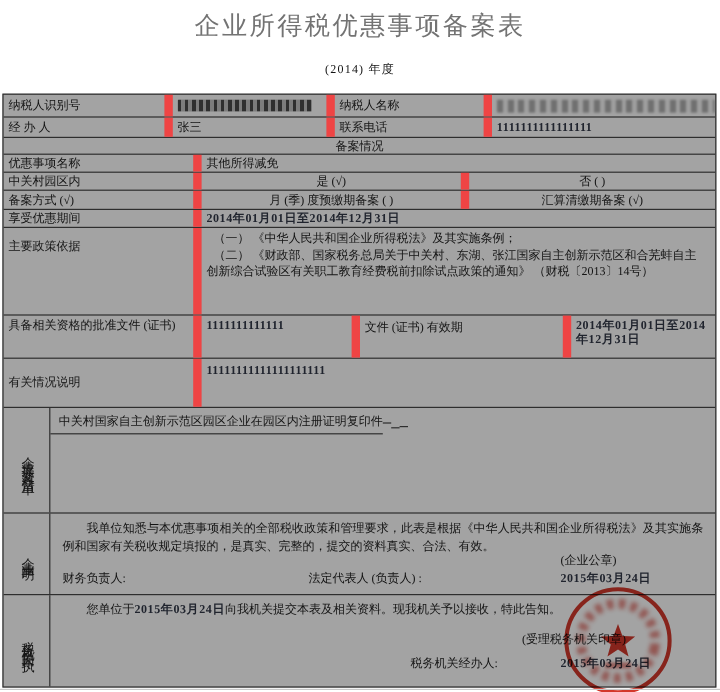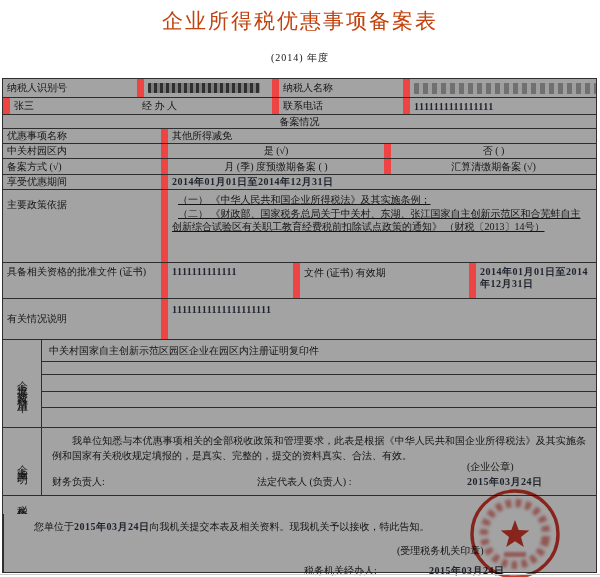--- a/index.html
+++ b/index.html
@@ -1,40 +1,40 @@
 <!DOCTYPE html>
 <html><head>
 <meta charset="utf-8">
 <style>
   html,body{margin:0;padding:0;background:#fff;}
   body{width:600px;height:577px;font-family:"Liberation Serif",serif;color:#141414;}
   .page{position:relative;width:600px;height:577px;overflow:hidden;background:#fff;}
-  .title{text-align:center;padding-top:7px;font-size:21px;letter-spacing:2px;color:#c2410c;}
+  .title{text-align:center;padding-top:7px;font-size:21px;letter-spacing:2px;color:#737373;}
   .yearline{text-align:center;margin-top:16px;font-size:10px;letter-spacing:1px;}
   .formtable{position:absolute;left:2px;top:78px;width:595px;border:1px solid #2e2e2e;box-sizing:border-box;background:#a3a3a3;}
   .row{display:flex;border-top:1px solid #2e2e2e;box-sizing:border-box;}
   .row.first{border-top:none;}
   .cell{border-left:7px solid #ef4444;box-sizing:border-box;font-size:10px;display:flex;align-items:center;padding-left:4px;overflow:hidden;}
   .cell.nb{border-left:none;}
   .cell.center{justify-content:center;padding-left:0;}
   .cell.top{align-items:flex-start;padding-top:3px;}
   .value{font-weight:bold;color:#20242e;letter-spacing:.5px;}
   .r1{height:18px;} .r2{height:17px;} .r3{height:14px;} .r4{height:15px;} .r5{height:15px;}
   .r6{height:16px;} .r7{height:15px;} .r8{height:73px;} .r9{height:36px;} .r10{height:41px;}
-  .r11{height:88px;} .r12{height:68px;} .r13{height:77px;flex-direction:column;}
+  .r11{height:88px;} .r12{height:68px;} .r13{height:77px;}
   .w134{width:134px;} .w135{width:135px;} .w131{width:131px;} .w158{width:158px;}
   .w223{width:223px;} .w132{width:132px;} .w176{width:176px;} .grow{flex:1;}
   .vcell{width:38px;border-left:none;display:flex;align-items:center;justify-content:center;padding:0;}
   .vtext{writing-mode:vertical-rl;text-orientation:upright;font-size:11px;letter-spacing:3px;line-height:1;}
-  .subrows{flex:1;display:flex;flex-direction:column;border-left:1px solid #2e2e2e;}
+  .subrows{flex:1;display:flex;border-left:1px solid #2e2e2e;}
   .subrow{border-bottom:1px solid #2e2e2e;font-size:10px;display:flex;align-items:center;padding-left:7px;box-sizing:border-box;}
   .subrow.last{border-bottom:none;flex:1;}
   .blockcell{flex:1;border-left:1px solid #2e2e2e;position:relative;font-size:10px;box-sizing:border-box;}
   .para{padding:6px 10px 0 10px;text-indent:2em;line-height:14.5px;text-align:justify;}
-  .policy{padding:3px 6px 0 4px;line-height:13.5px;text-decoration:underline;}
+  .policy{padding:3px 6px 0 4px;line-height:13.5px;}
   .policy .pline{text-indent:6px;}
   .abs{position:absolute;white-space:nowrap;}
   .redact-id{width:112px;height:10px;border-radius:1px;background:#5f5f5f;background-image:repeating-linear-gradient(90deg,#2f2f2f 0 3px,#7c7c7c 3px 6px);filter:blur(.6px);}
   .redact-name{width:200px;height:11px;border-radius:1px;background:#8c8c8c;background-image:repeating-linear-gradient(90deg,#707070 0 5px,#9e9e9e 5px 9px);filter:blur(.7px);}
   .seal{position:absolute;left:466px;top:485px;width:98px;height:98px;mix-blend-mode:multiply;opacity:.92;}
   .page-edge{position:absolute;left:0;right:0;bottom:2px;height:1px;background:#c9c9c9;}
   .datecell{line-height:12px;padding-right:2px;}
 </style>
 </head>
 <body>
@@ -51,22 +51,22 @@
       <div class="cell w135">
           <div class="redact-id"></div>
         </div>
       <div class="cell w131">纳税人名称</div>
       <div class="cell grow">
           <div class="redact-name"></div>
         </div>
     </div>
 
     <div class="row r2">
+      <div class="cell nb w134">经 办 人</div>
       <div class="cell w135">张三</div>
-      <div class="cell nb w134">经 办 人</div>
       <div class="cell w131">联系电话</div>
       <div class="cell grow value">1111111111111111</div>
     </div>
 
     <div class="row r3">
       <div class="cell nb grow center">备案情况</div>
     </div>
 
     <div class="row r4">
       <div class="cell nb w158">优惠事项名称</div>

